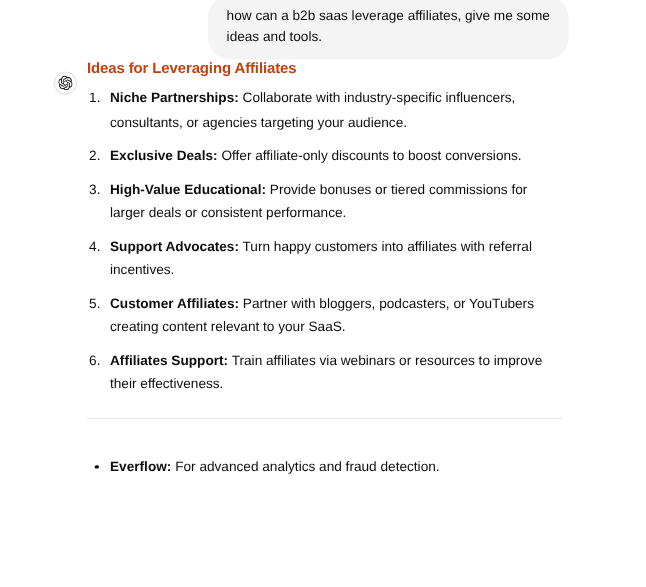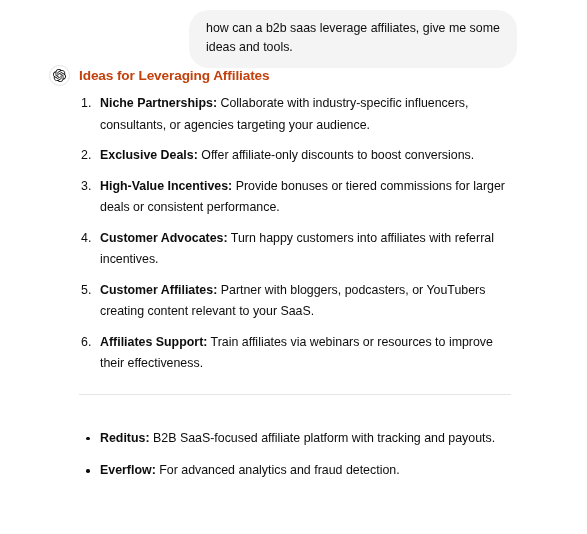--- a/index.html
+++ b/index.html
@@ -15,21 +15,21 @@
     color: #0d0d0d;
     overflow: hidden;
     position: relative;
     -webkit-font-smoothing: antialiased;
   }
 
   
   .user-row {
     display: flex;
     justify-content: flex-end;
-    padding: 14px 70px 0 0;
+    padding: 0 70px 0 0;
   }
   .user-bubble {
     background: #f4f4f4;
     color: #0d0d0d;
     border-radius: 20px;
     padding: 9px 17px 11px 17px;
     max-width: 328px;
     font-size: 12.4px;
     line-height: 19px;
     margin-top: -4px;
@@ -140,29 +140,28 @@
   </span>
 </div>
 
 <div class="assistant-row">
 
   <h2 class="section-title title-ideas">Ideas for Leveraging Affiliates</h2>
 
   <ol class="ideas-list">
     <li><span class="li-term">Niche Partnerships:</span><span> Collaborate with industry-specific influencers, consultants, or agencies targeting your audience.</span></li>
     <li><span class="li-term">Exclusive Deals:</span><span> Offer affiliate-only discounts to boost conversions.</span></li>
-    <li><span class="li-term">High-Value Incentives:</span><span> Provide bonuses or tiered commissions for larger deals or consistent performance.</span></li>
-    <li><span class="li-term">Customer Advocates:</span><span> Turn happy customers into affiliates with referral incentives.</span></li>
+    <li><span class="li-term">High-Value Educational:</span><span> Provide bonuses or tiered commissions for larger deals or consistent performance.</span></li>
+    <li><span class="li-term">Support Advocates:</span><span> Turn happy customers into affiliates with referral incentives.</span></li>
     <li><span class="li-term">Customer Affiliates:</span><span> Partner with bloggers, podcasters, or YouTubers creating content relevant to your SaaS.</span></li>
     <li><span class="li-term">Affiliates Support:</span><span> Train affiliates via webinars or resources to improve their effectiveness.</span></li>
   </ol>
 
   <hr class="divider">
   <div class="tools-gap"></div>
 
 
   <ul class="tools-list">
-    <li><span class="li-term">Reditus:</span><span> B2B SaaS-focused affiliate platform with tracking and payouts.</span></li>
     <li><span class="li-term">Everflow:</span><span> For advanced analytics and fraud detection.</span></li>
 
   </ul>
 
 </div>
 
 </body></html>

